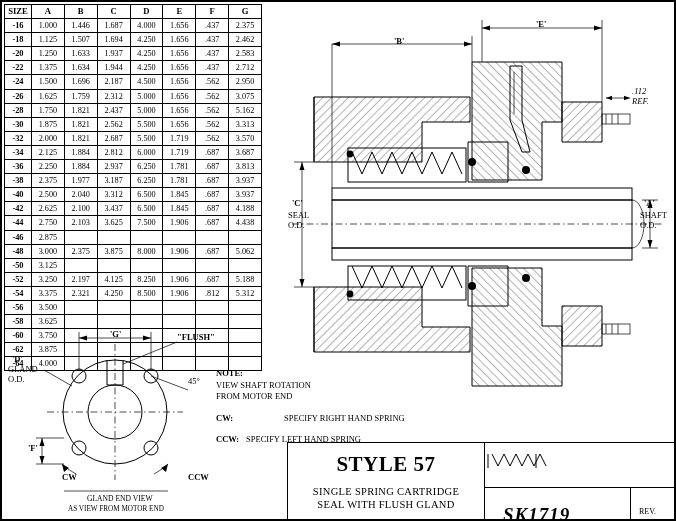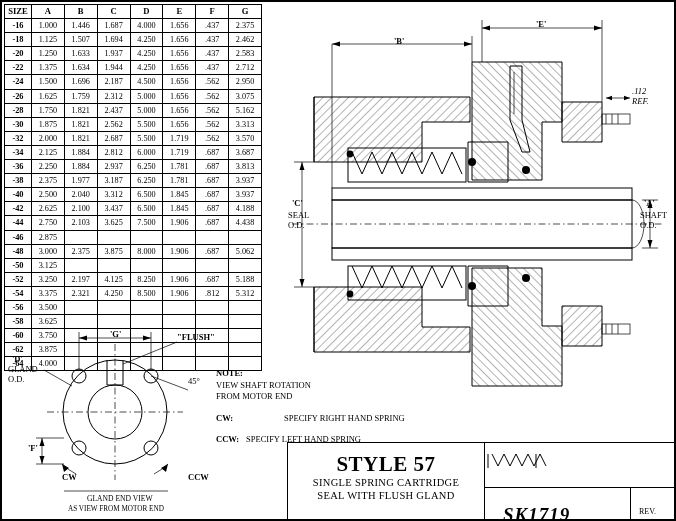--- a/index.html
+++ b/index.html
@@ -476,21 +476,21 @@
   <div class="lbl" style="left:214px;top:378px;">VIEW SHAFT ROTATION</div>
   <div class="lbl" style="left:214px;top:389px;">FROM MOTOR END</div>
   <div class="lbl b" style="left:214px;top:411px;">CW:</div>
   <div class="lbl" style="left:238px;top:411px;margin-left:44px;">SPECIFY RIGHT HAND SPRING</div>
   <div class="lbl b" style="left:214px;top:432px;">CCW:</div>
   <div class="lbl" style="left:244px;top:432px;">SPECIFY LEFT HAND SPRING</div>
 
   <div id="titleblock">
     <div id="tb-left">
       <div class="style-title" style="margin-top:9px;">STYLE 57</div>
-      <div class="style-sub" style="">SINGLE SPRING CARTRIDGE</div>
+      <div class="style-sub" style="margin-top:9px;">SINGLE SPRING CARTRIDGE</div>
       <div class="style-sub" style="margin-top:2px;">SEAL WITH FLUSH GLAND</div>
     </div>
     <div id="tb-right">
       <div id="tb-logo">
         
         
         
         
       </div>
       <div id="tb-dwg">

